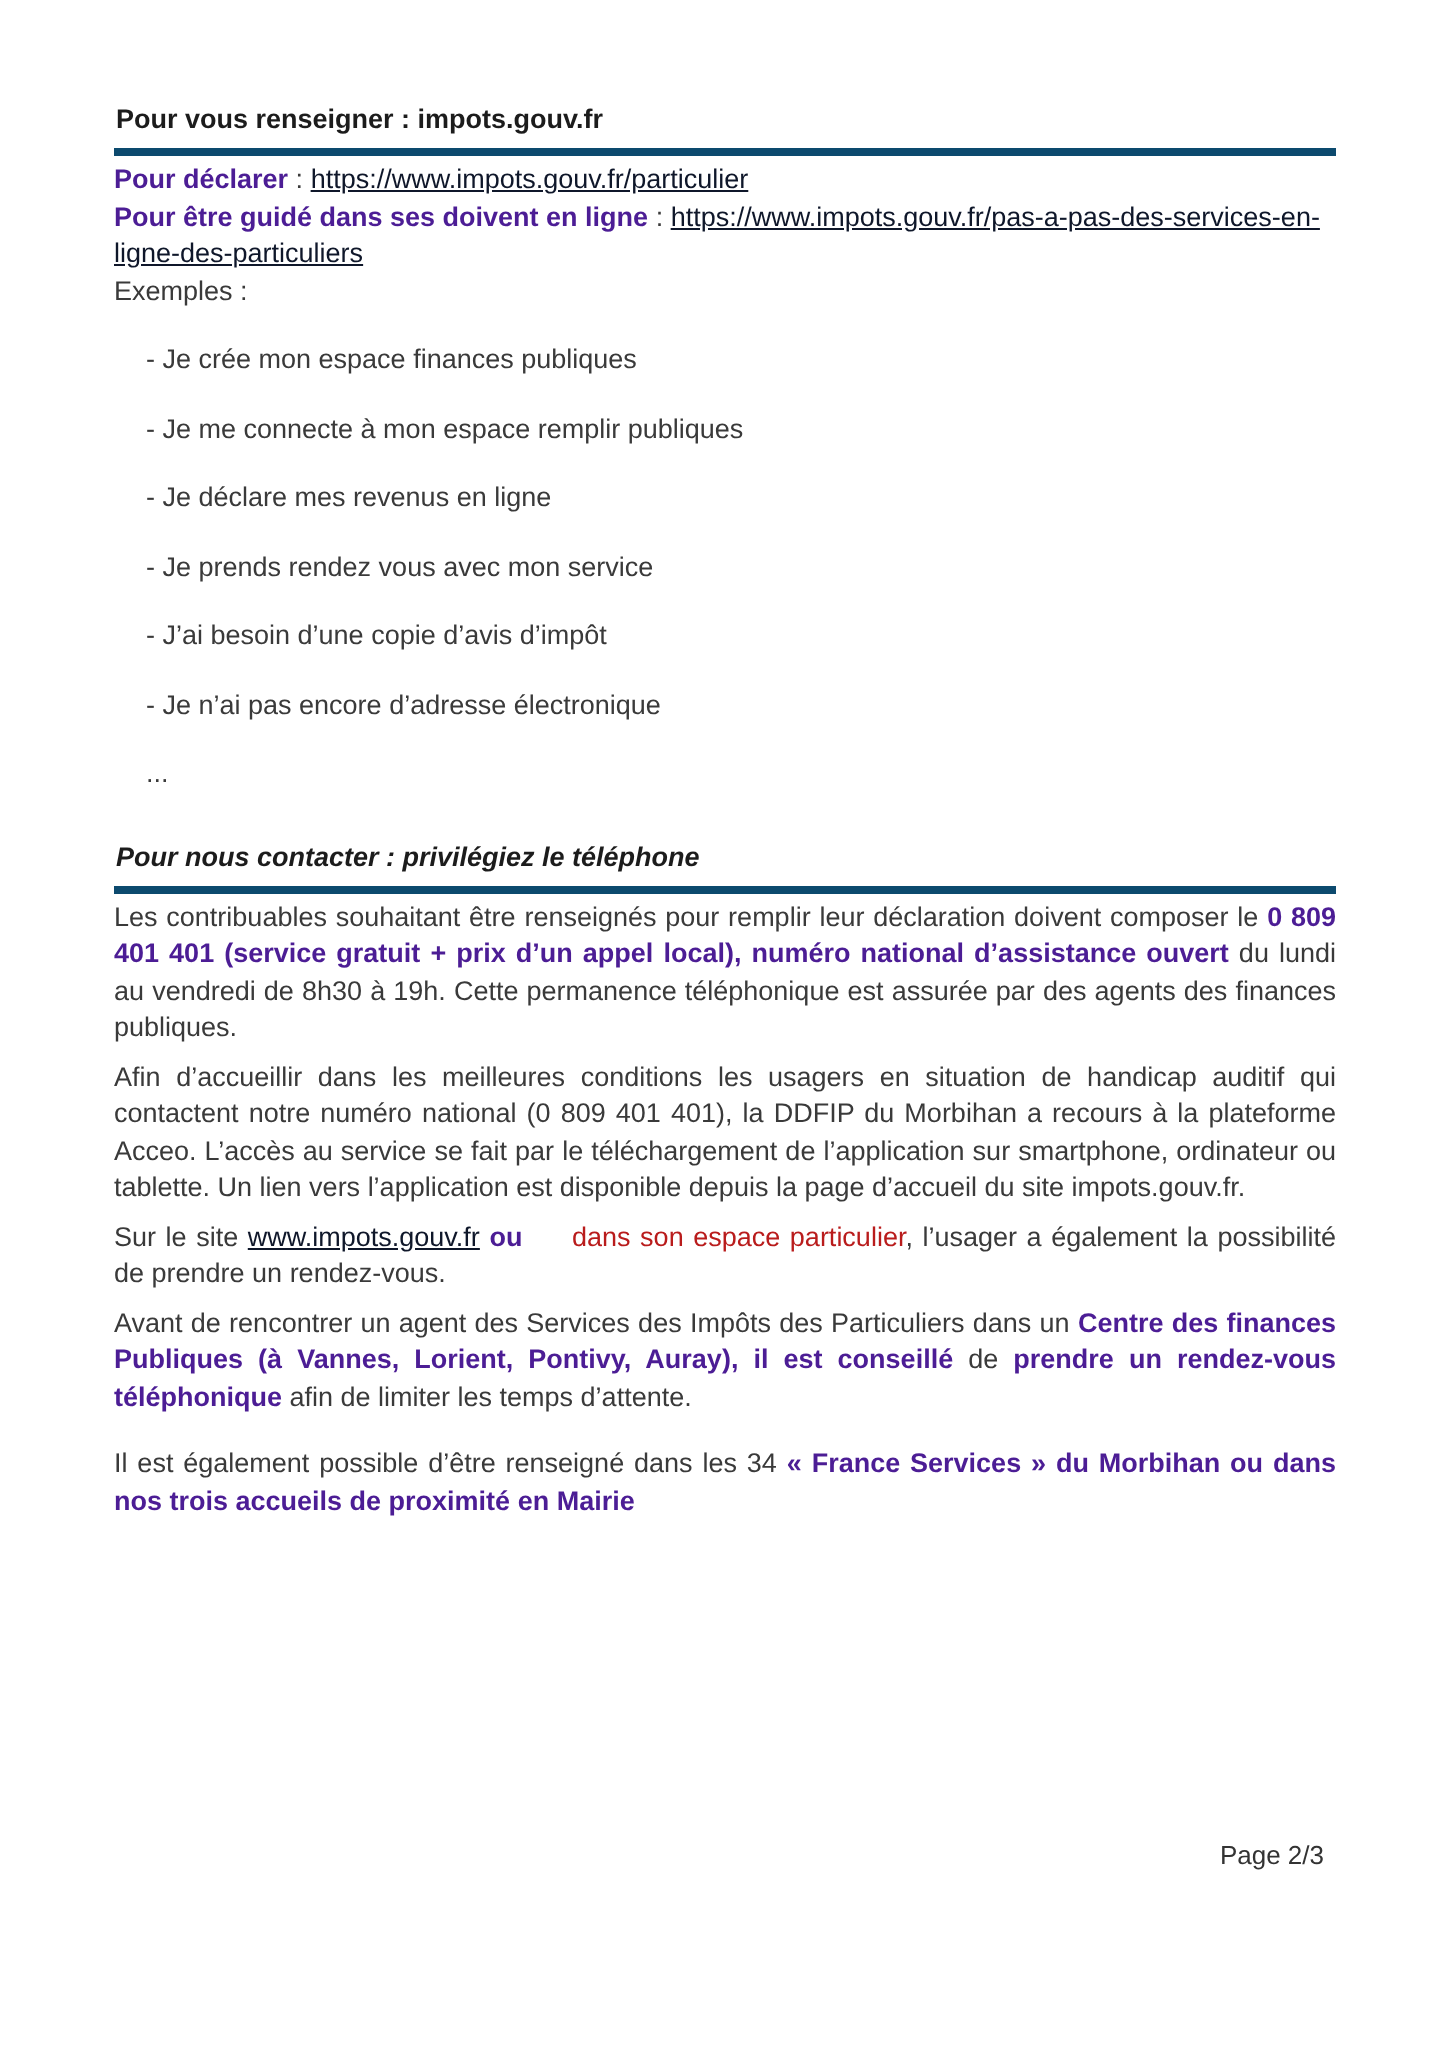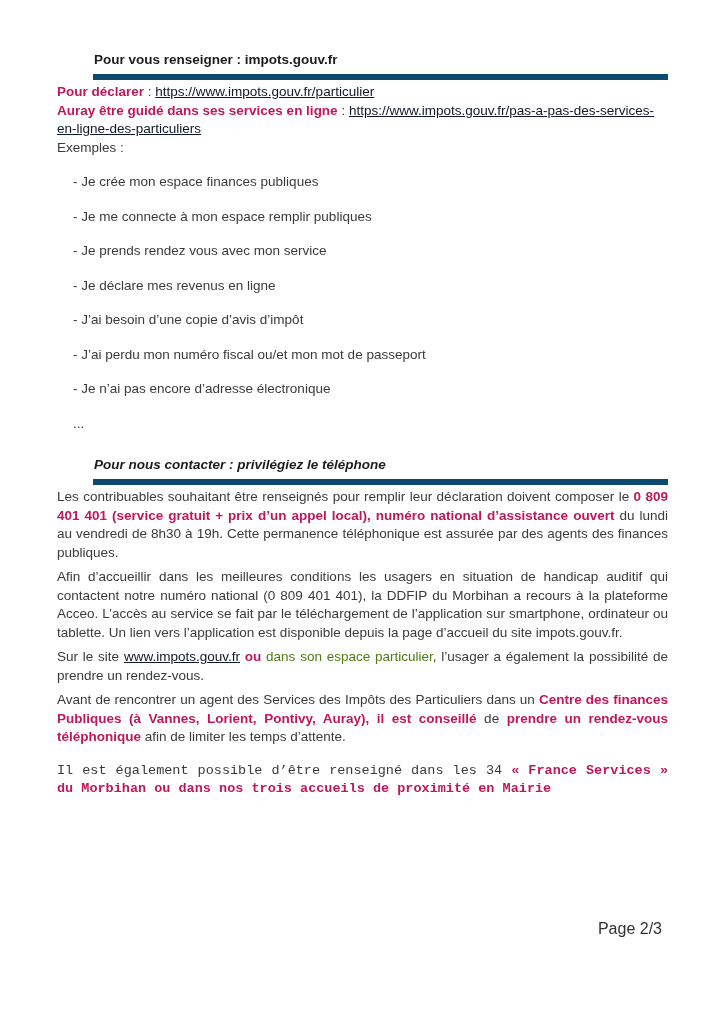--- a/index.html
+++ b/index.html
@@ -8,63 +8,61 @@
     width: 725px; height: 1025px; position: relative; overflow: hidden;
     font-family: "Liberation Sans", sans-serif;
     color: #3a3a3a;
   }
   .content {
     position: absolute; left: 57px; top: 51px; width: 611px;
     font-size: 13.5px; line-height: 18.5px;
   }
   .rule-title {
     font-size: 13.5px; line-height: 18px; font-weight: bold; color: #1c1c1c;
-    border-bottom: 6px solid #0c4a6e;
+    border-bottom: 4px solid #0c4a6e;
     padding: 0 0 5px 1px;
-    margin-left: 36px;
   }
-  b, strong, .b { font-weight: bold; color: #be185d; }
+  b, strong, .b { font-weight: bold; color: #4c1d95; }
   a.link { color: #0f172a; text-decoration: underline; cursor: pointer; }
-  a.plainlink { color: #4d7c0f; text-decoration: none; cursor: pointer; }
+  a.plainlink { color: #b91c1c; text-decoration: none; cursor: pointer; margin-left: 20px; }
   .info-section p { margin: 0; }
   .line-row { margin-top: 3px !important; }
   .examples-list p { margin: 16px; }
   .contact-section { margin-top: 23px; }
   .contact-section .rule-title { margin-bottom: 2px; font-style: italic; }
   .contact-section p.para {
     margin: 3px 0 6px 0;
     text-align: justify;
   }
-  .contact-section p.para.gap-before { margin-top: 15px; font-family: Liberation Mono, monospace; }
+  .contact-section p.para.gap-before { margin-top: 15px; }
   .pagenum {
     position: absolute; top: 920px; right: 63px;
-    font-size: 16px; color: #333333;
+    font-size: 13px; color: #333333;
   }
 </style>
 </head>
 <body>
 
 <div class="content">
 
   <section class="info-section">
     <h2 class="rule-title">Pour vous renseigner : impots.gouv.fr</h2>
 
     <p class="line-row"><strong>Pour déclarer</strong><span> : </span><a class="link">https://www.impots.gouv.fr/particulier</a></p>
 
-    <p><strong>Auray être guidé dans ses services en ligne</strong><span> :  </span><a class="link">https://www.impots.gouv.fr/pas-a-pas-des-services-en-ligne-des-particuliers</a></p>
+    <p><strong>Pour être guidé dans ses doivent en ligne</strong><span> :  </span><a class="link">https://www.impots.gouv.fr/pas-a-pas-des-services-en-ligne-des-particuliers</a></p>
 
     <p>Exemples :</p>
 
     <div class="examples-list">
       <p>- Je crée mon espace finances publiques</p>
       <p>- Je me connecte à mon espace remplir publiques</p>
+      <p>- Je déclare mes revenus en ligne</p>
       <p>- Je prends rendez vous avec mon service</p>
-      <p>- Je déclare mes revenus en ligne</p>
       <p>- J’ai besoin d’une copie d’avis d’impôt</p>
-      <p>- J’ai perdu mon numéro fiscal ou/et mon mot de passeport</p>
       <p>- Je n’ai pas encore d’adresse électronique</p>
       <p>...</p>
     </div>
   </section>
 
   <section class="contact-section">
     <h2 class="rule-title">Pour nous contacter : privilégiez le téléphone</h2>
 
     <p class="para"><span>Les contribuables souhaitant être renseignés pour remplir leur déclaration doivent composer le </span><span class="b">0 809 401 401 (service gratuit + prix d’un appel local), numéro national d’assistance ouvert</span><span> du lundi au vendredi de 8h30 à 19h. Cette permanence téléphonique est assurée par des agents des finances publiques.</span></p>
 

